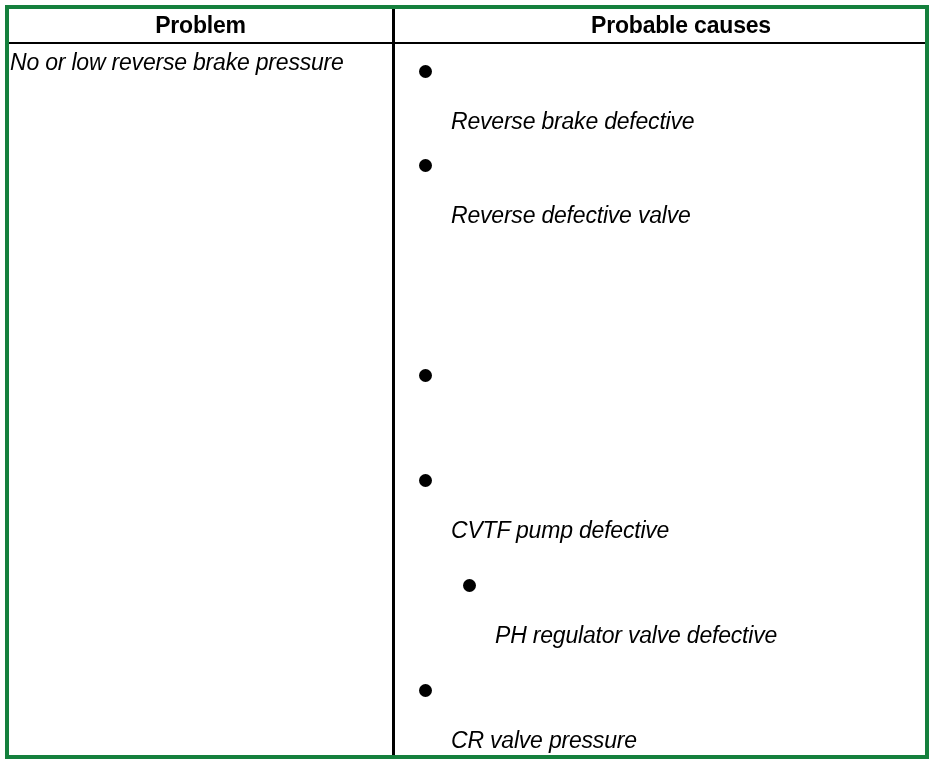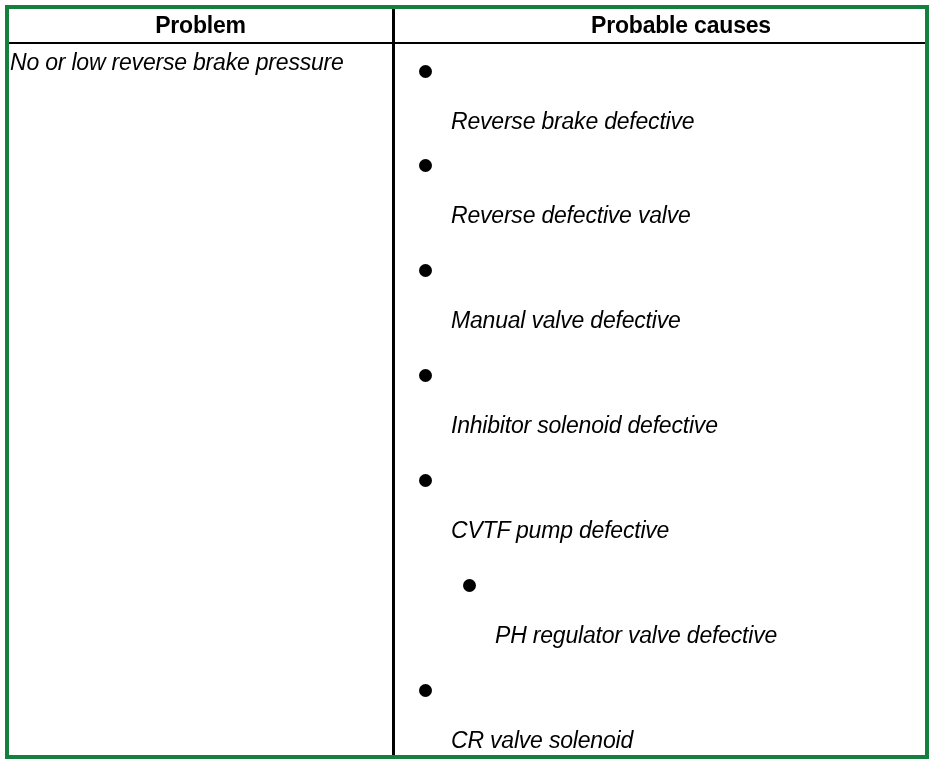--- a/index.html
+++ b/index.html
@@ -164,42 +164,37 @@
         <div class="cause-item" style="top:11px;text-align:center;">
           <span class="bullet"></span>
           <span class="cause-text">Reverse brake defective</span>
         </div>
 
         <div class="cause-item" style="top:105px;">
           <span class="bullet"></span>
           <span class="cause-text">Reverse defective valve</span>
         </div>
 
-        <div class="cause-item" style="top:210px;">
-          <span class="bullet"></span>
-          <span class="cause-text">Manual valve defective</span>
-        </div>
 
         <div class="cause-item" style="top:315px;">
           <span class="bullet"></span>
-          <span class="cause-text">Inhibitor solenoid defective</span>
         </div>
 
         <div class="cause-item" style="top:420px;">
           <span class="bullet"></span>
           <span class="cause-text">CVTF pump defective</span>
         </div>
 
         <div class="cause-item" style="top:525px;margin-left:44px;">
           <span class="bullet"></span>
           <span class="cause-text">PH regulator valve defective</span>
         </div>
 
         <div class="cause-item" style="top:630px;">
           <span class="bullet"></span>
-          <span class="cause-text">CR valve solenoid</span>
+          <span class="cause-text">CR valve pressure</span>
         </div>
 
       </div>
     </div>
 
   </div>
 </div>
 
 </body></html>

